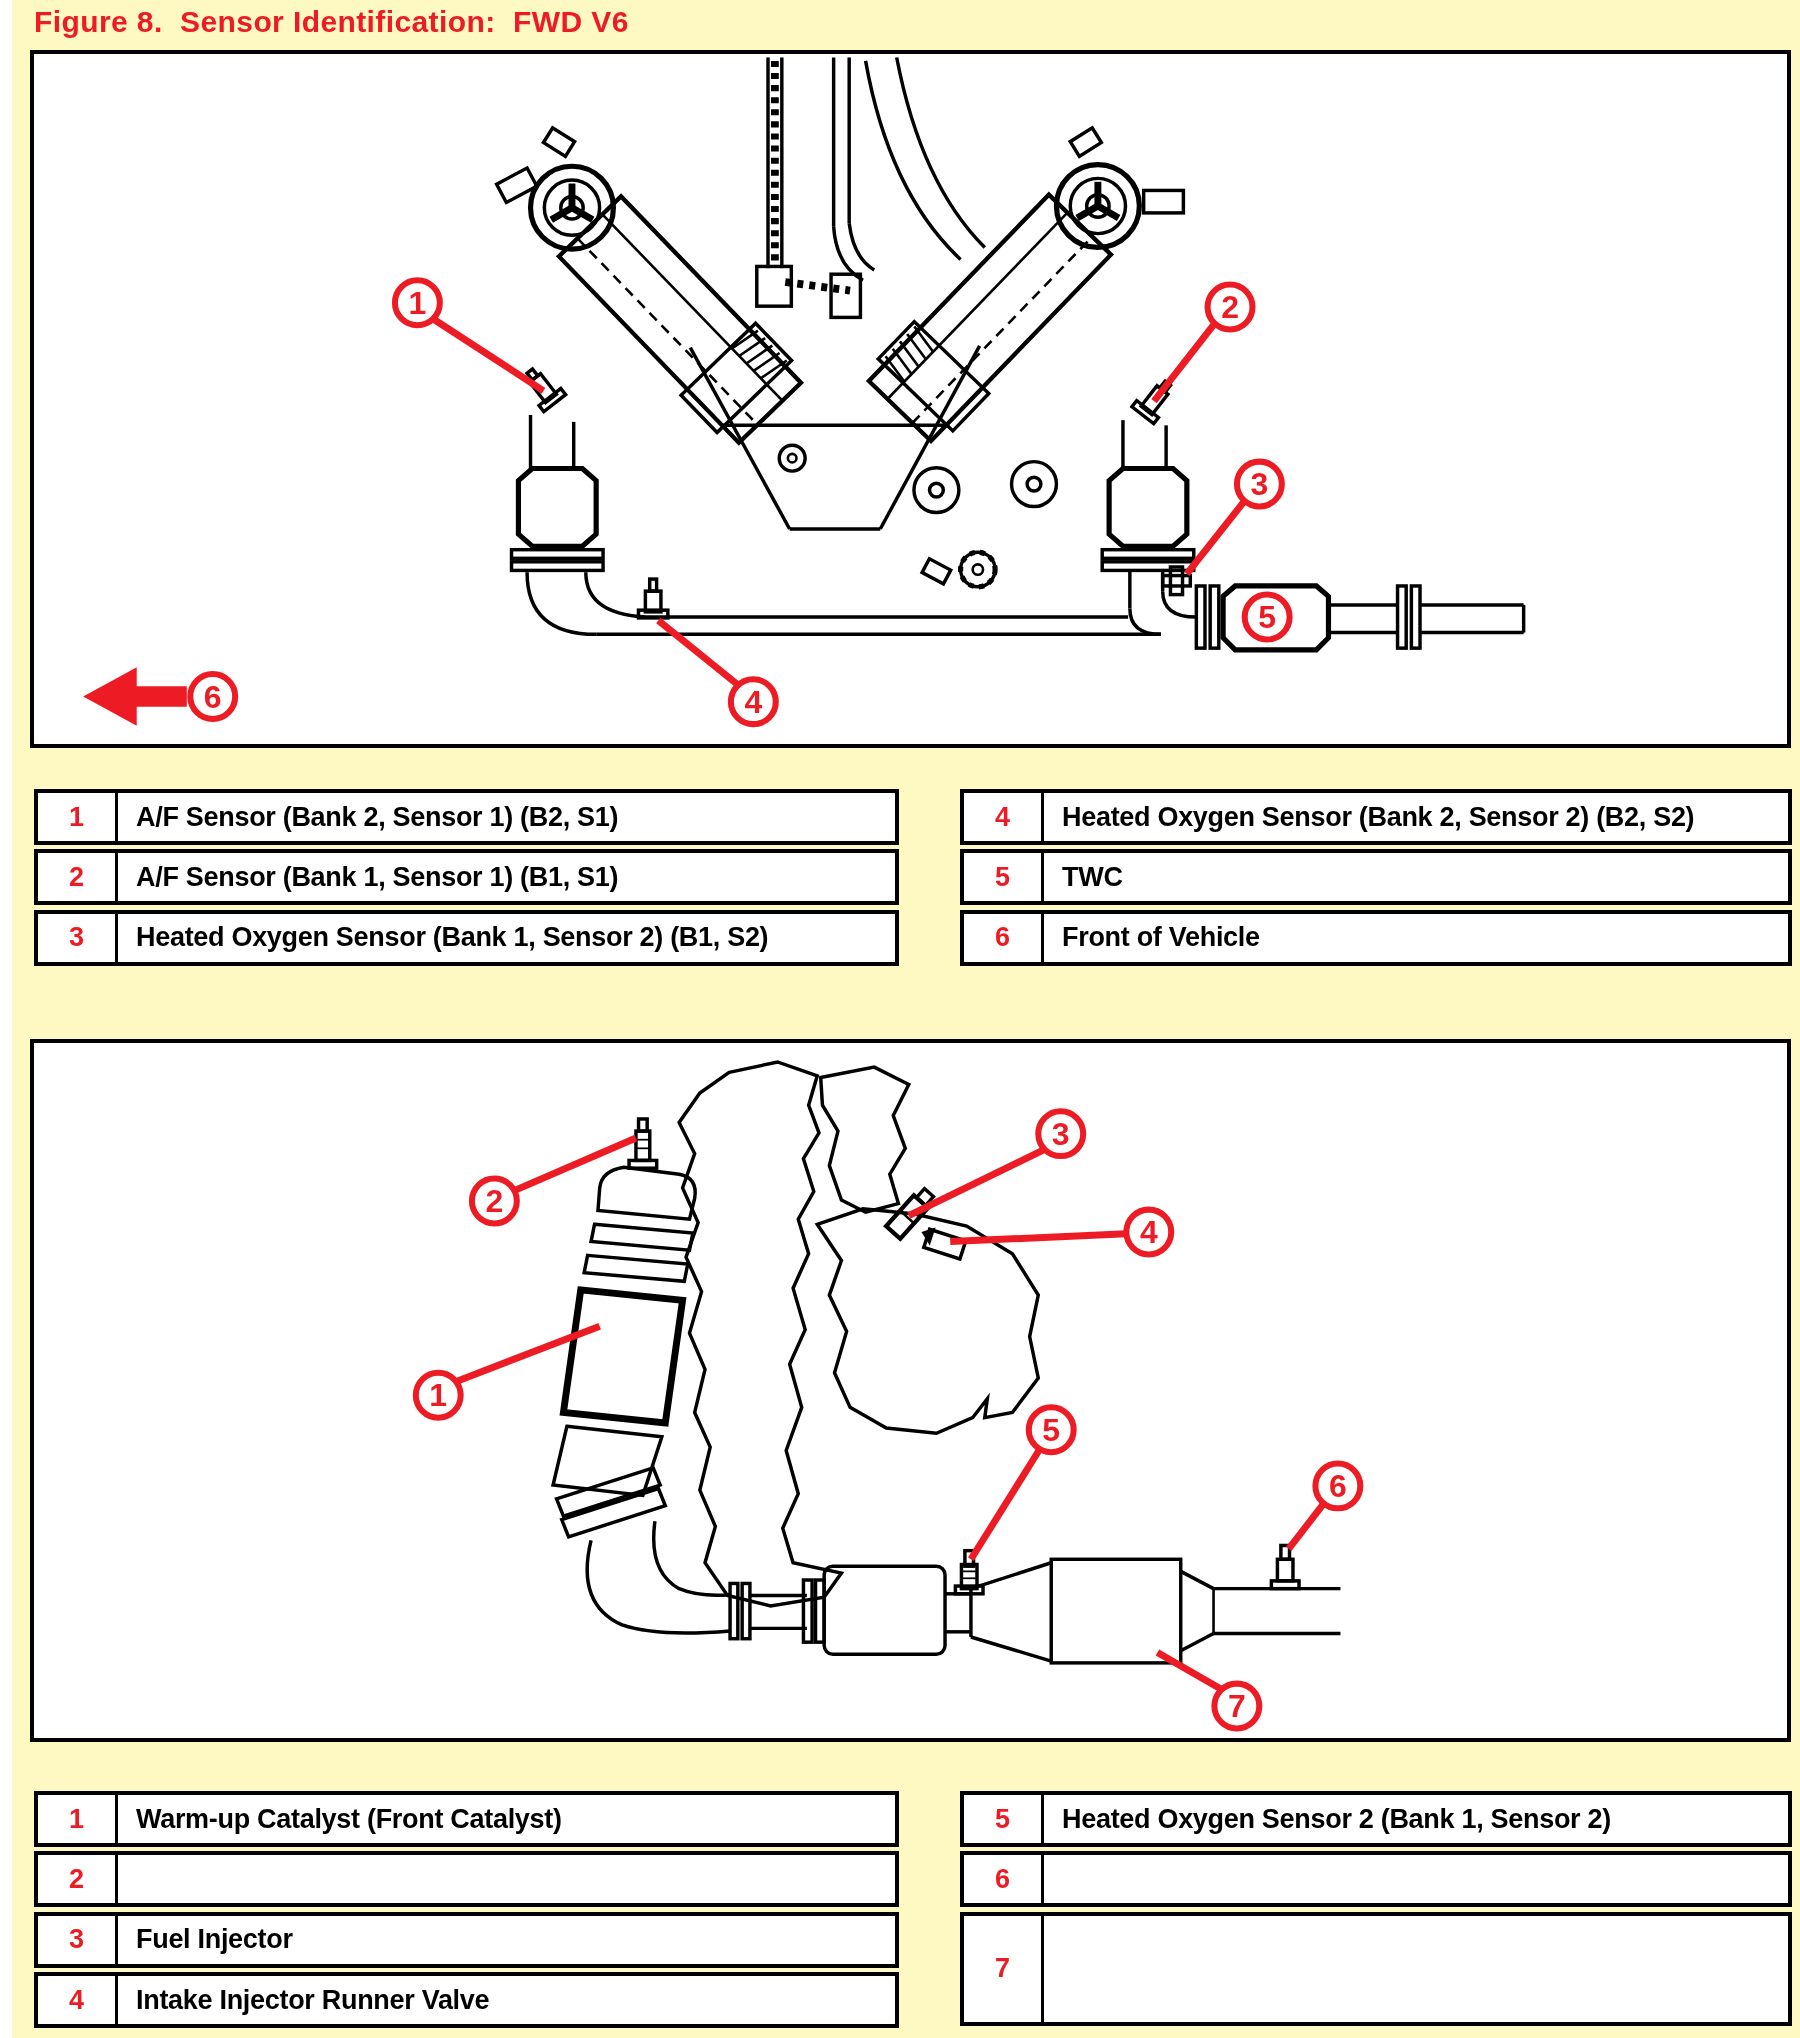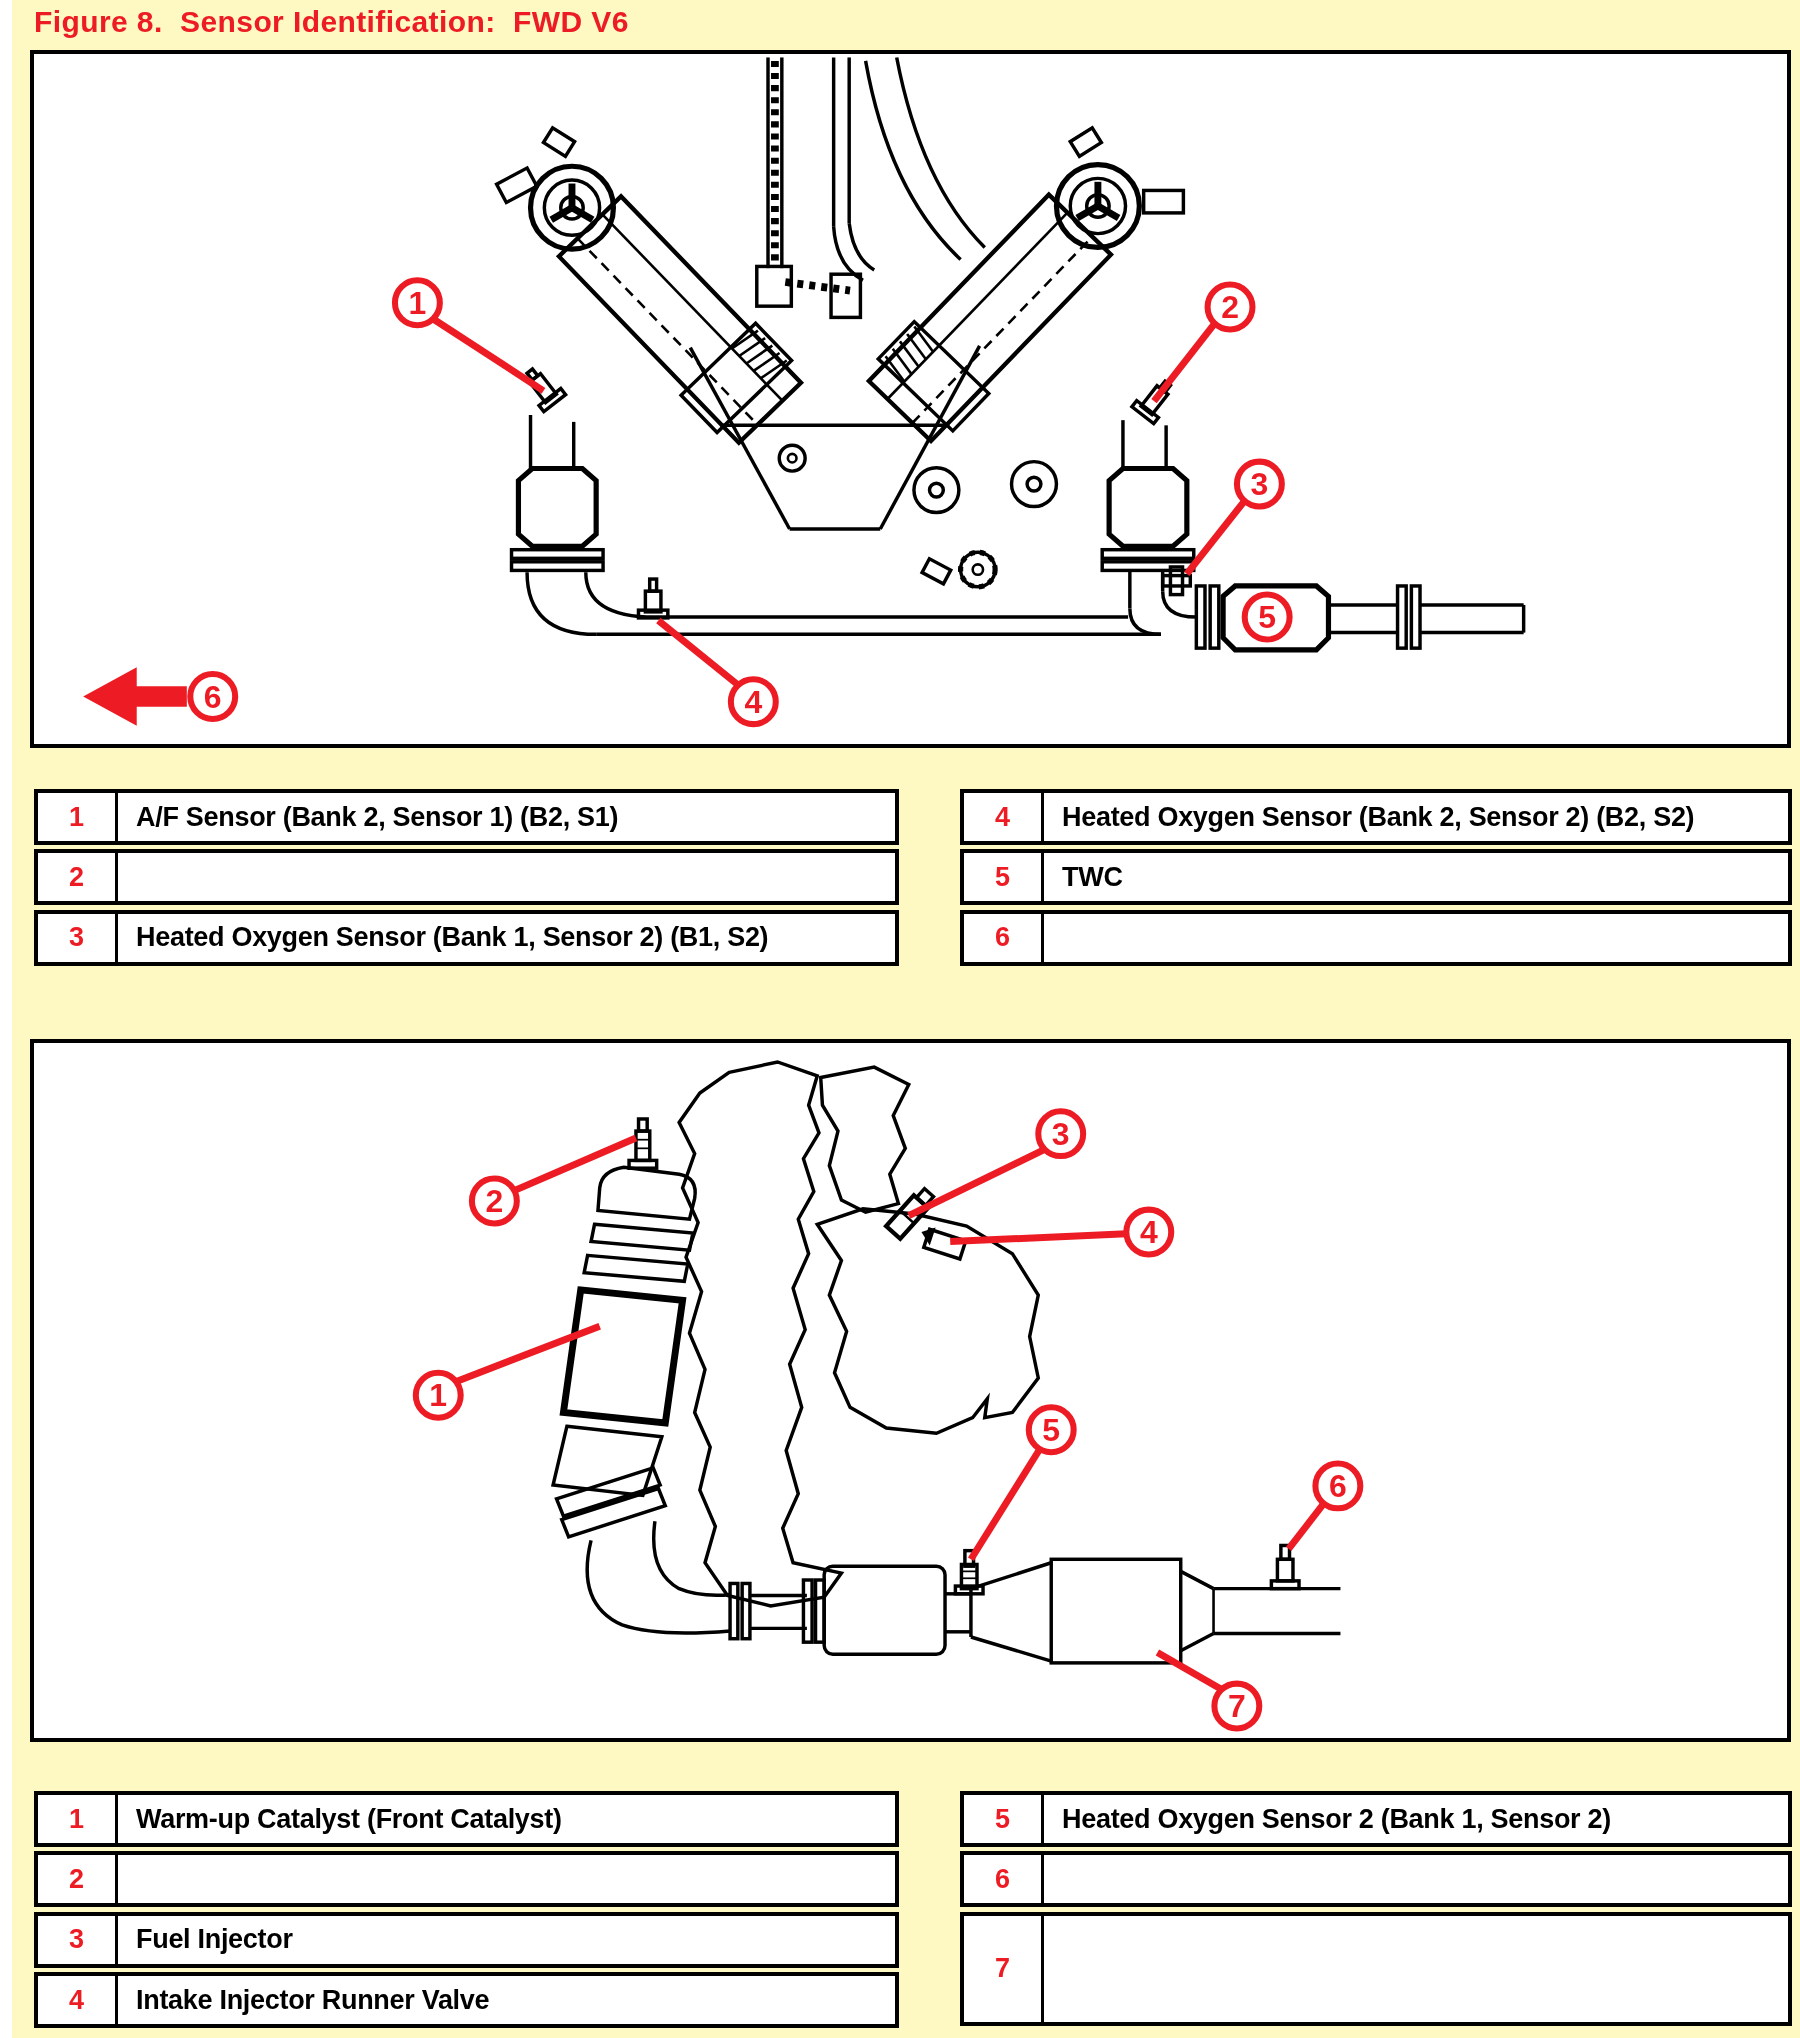--- a/index.html
+++ b/index.html
@@ -234,20 +234,23 @@
 
   <div class="legend" style="left:22px;top:789px;">
     <div class="lrow">
       <div class="lnum">1</div>
       <div class="llabel">
           <span>A/F Sensor (Bank 2, Sensor 1) (B2, S1)</span>
         </div>
     </div>
     <div class="lrow">
       <div class="lnum">2</div>
+      <div class="llabel">
+          <span>A/F Sensor (Bank 1, Sensor 1) (B1, S1)</span>
+        </div>
     </div>
     <div class="lrow">
       <div class="lnum">3</div>
       <div class="llabel">
           <span>Heated Oxygen Sensor (Bank 1, Sensor 2) (B1, S2)</span>
         </div>
     </div>
   </div>
 
   <div class="legend right" style="left:948px;top:789px;">
@@ -258,20 +261,23 @@
         </div>
     </div>
     <div class="lrow">
       <div class="lnum">5</div>
       <div class="llabel">
           <span>TWC</span>
         </div>
     </div>
     <div class="lrow">
       <div class="lnum">6</div>
+      <div class="llabel">
+          <span>Front of Vehicle</span>
+        </div>
     </div>
   </div>
 
 
   <div class="fig-box" style="top:1039px;height:703px;">
     <svg viewBox="0 0 2020 805">
 
       <g class="blk">
         <path d="M800,34 L856,22 L902,38 L892,72 L904,104 L886,134 L898,172 L880,204 L892,244 L874,284 L888,332 L870,372 L884,422 L866,472 L880,522 L862,562 L874,602 L930,614 L910,642 L848,652 L798,640 L772,602 L784,560 L766,518 L778,468 L760,428 L772,378 L754,336 L768,288 L750,248 L764,208 L746,168 L760,128 L742,92 L766,58 Z"></path>
         <path d="M906,40 L968,28 L1008,48 L990,84 L1004,122 L986,152 L996,186 L958,196 L930,182 L916,142 L926,102 L908,72 Z"></path>

